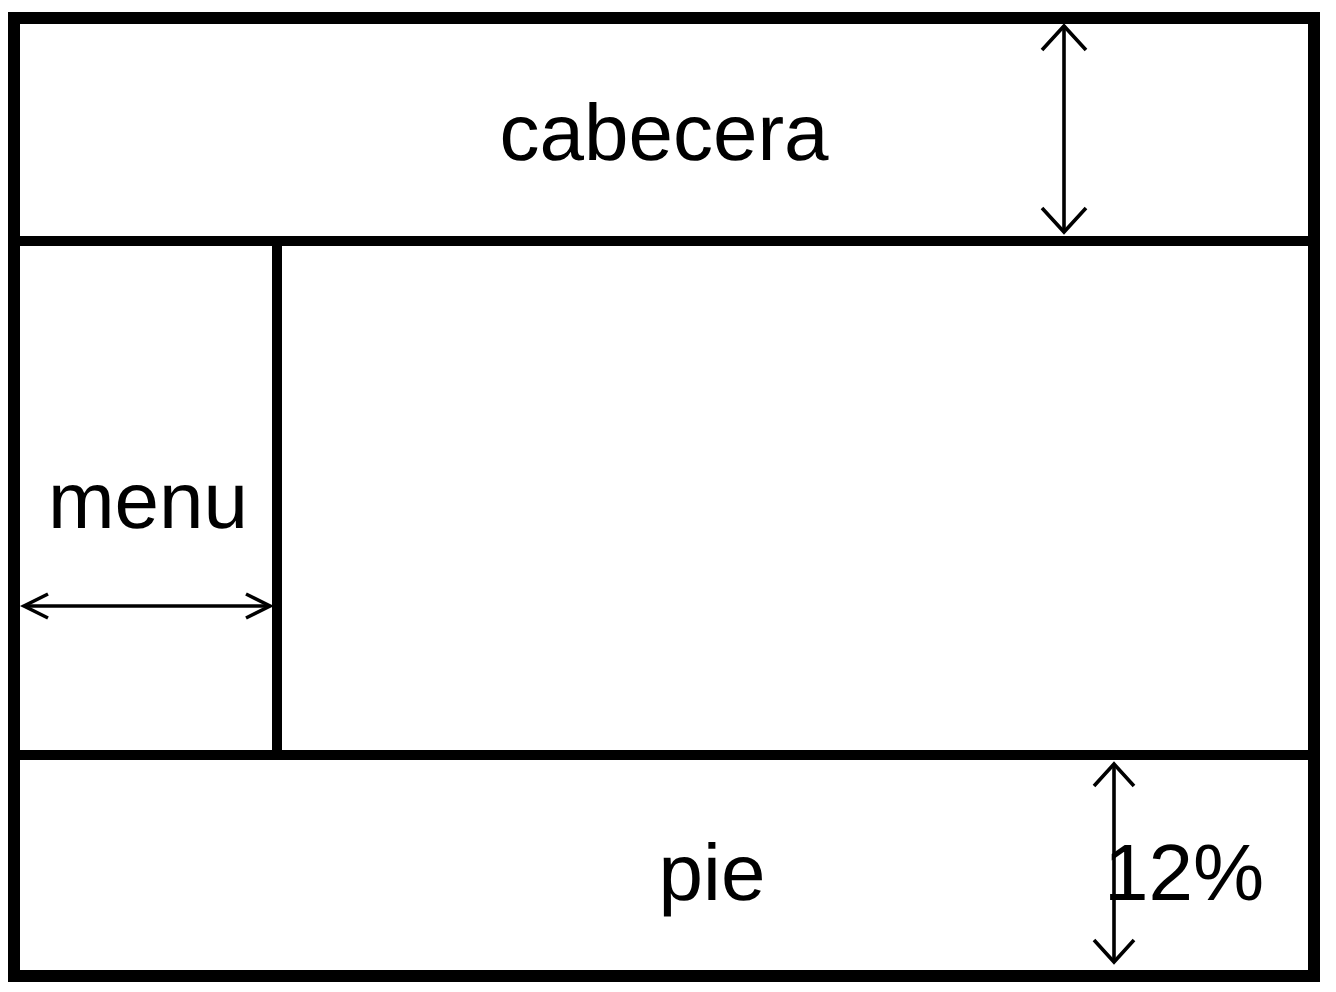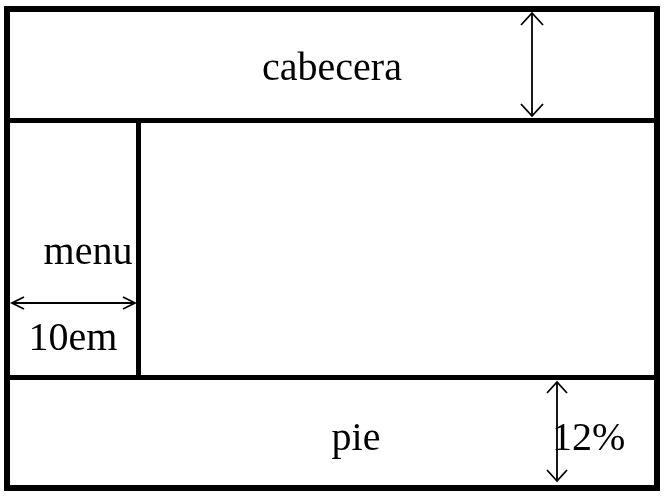--- a/index.html
+++ b/index.html
@@ -5,21 +5,21 @@
   html, body {
     margin: 0;
     padding: 0;
     background: #ffffff;
   }
   .canvas {
     position: relative;
     width: 668px;
     height: 496px;
     background: #ffffff;
-    font-family: Liberation Serif, serif;
+    font-family: Liberation Sans, sans-serif;
     color: #000000;
     overflow: hidden;
   }
   .frame {
     position: absolute;
     left: 4px;
     top: 6px;
     width: 656px;
     height: 485px;
     border: 6px solid #000000;
@@ -76,27 +76,26 @@
 <div class="canvas">
 
   <div class="frame">
     <div class="divider-h divider-h1"></div>
     <div class="divider-v"></div>
     <div class="divider-h divider-h2"></div>
   </div>
 
   <div class="lbl centered" style="left:332px; top:67px;">cabecera</div>
 
-  <div class="lbl centered" style="left:88px; top:251px;">menu</div>
+  <div class="lbl centered" style="left:74px; top:251px;">menu</div>
 
 
   <div class="lbl centered" style="left:356px; top:437px;">pie</div>
 
 
-  <div class="lbl centered" style="left:73px; top:337px;">10em</div>
 
   <div class="lbl left-anchored" style="left:552px; top:437px;">12%</div>
 
   <svg class="arrow-overlay" viewBox="0 0 668 496" xmlns="http://www.w3.org/2000/svg">
 
     <g>
       <path d="M532 13 L532 116"></path>
       <path d="M521 25 L532 13 L543 25"></path>
       <path d="M521 104 L532 116 L543 104"></path>
     </g>

